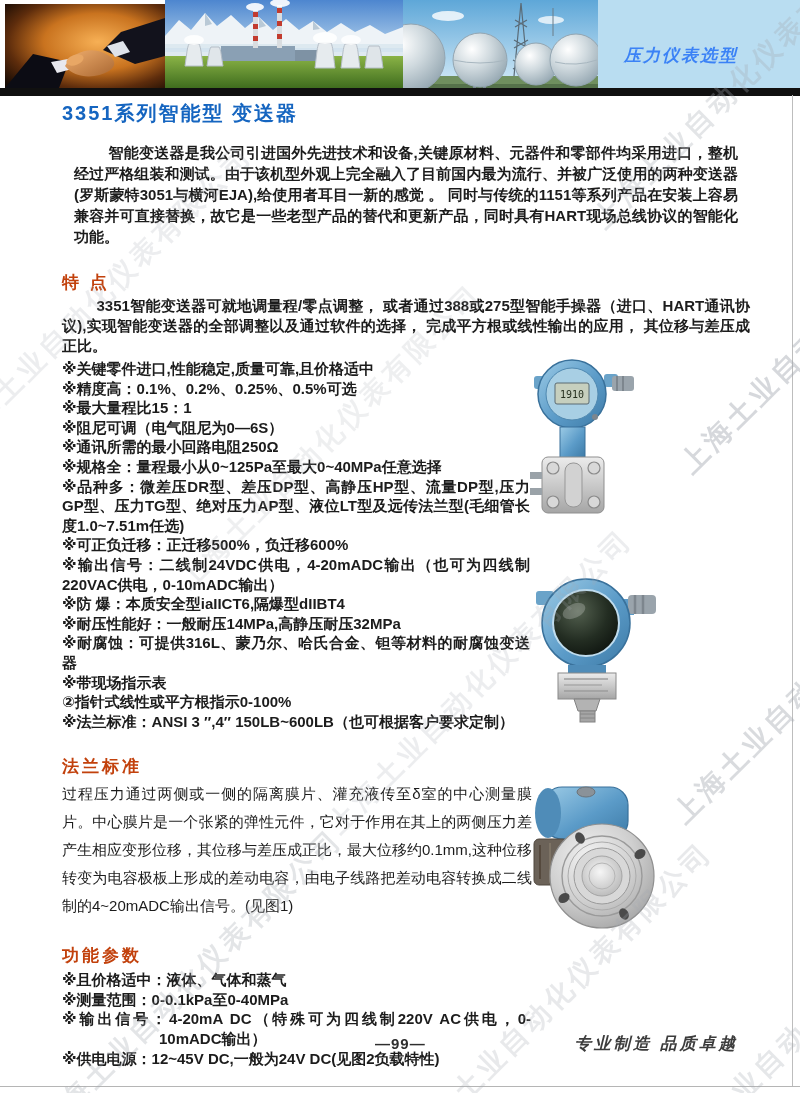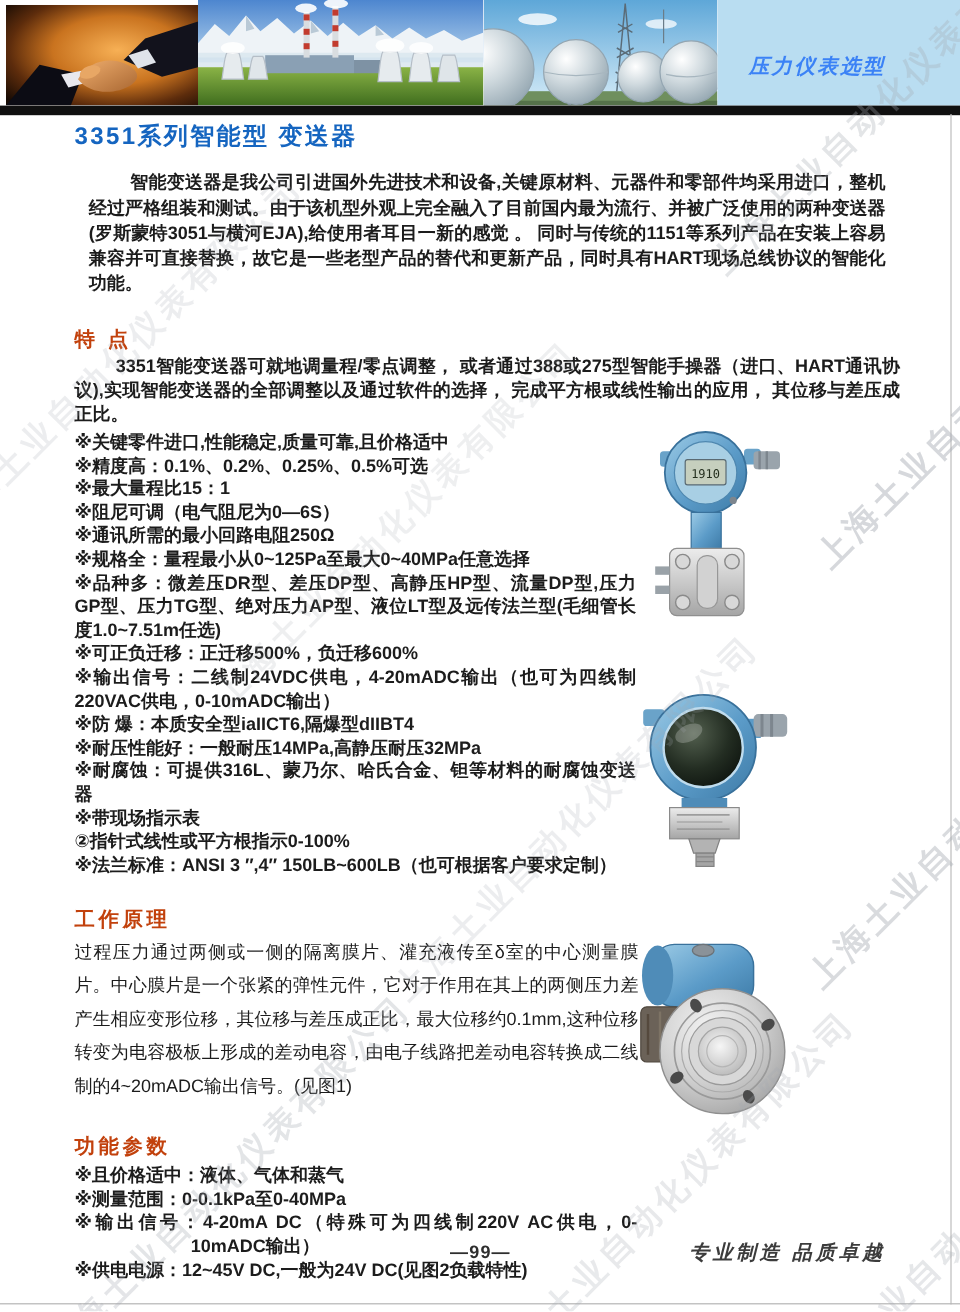--- a/index.html
+++ b/index.html
@@ -27,21 +27,21 @@
               text-align:justify;text-indent:2.3em;}
   .bullets{margin:3px 0 0;padding:0;list-style:none;width:468px;font-size:15px;
            line-height:19.6px;font-weight:600;text-align:justify;}
   .bullets li{margin:0;}
   .principle-body{margin:2px 0 0;width:470px;font-size:15px;line-height:28px;
                   font-weight:400;text-align:justify;}
   .hang{padding-left:97px;text-indent:-97px;width:372px;}
 
   
   .product{position:absolute;z-index:1;}
-  .prod-1{left:544px;top:352px;}
+  .prod-1{left:528px;top:352px;}
   .prod-2{left:528px;top:571px;}
   .prod-3{left:524px;top:779px;}
 
   
   .rule-right{position:absolute;left:792px;top:95px;width:1px;height:992px;background:#bdbdbd;}
   .rule-bottom{position:absolute;left:0;top:1086px;width:800px;height:1px;background:#b5b5b5;}
   .page-num{position:absolute;left:375px;top:1035px;font-size:15px;font-weight:700;
             color:#2e2e2e;letter-spacing:1px;}
   .slogan{position:absolute;right:62px;top:1033px;font-size:16.5px;font-weight:700;
           font-style:italic;color:#3c3c3c;letter-spacing:3px;white-space:nowrap;}
@@ -181,21 +181,21 @@
       <li>※可正负迁移：正迁移500%，负迁移600%</li>
       <li>※输出信号：二线制24VDC供电，4-20mADC输出（也可为四线制220VAC供电，0-10mADC输出）</li>
       <li>※防 爆：本质安全型iaIICT6,隔爆型dIIBT4</li>
       <li>※耐压性能好：一般耐压14MPa,高静压耐压32MPa</li>
       <li>※耐腐蚀：可提供316L、蒙乃尔、哈氏合金、钽等材料的耐腐蚀变送器</li>
       <li>※带现场指示表</li>
       <li>②指针式线性或平方根指示0-100%</li>
       <li>※法兰标准：ANSI 3 ″,4″ 150LB~600LB（也可根据客户要求定制）</li>
     </ul>
 
-    <h2 class="sec-head">工作原理</h2>
+    <h2 class="sec-head">法兰标准</h2>
     <p class="principle-body">过程压力通过两侧或一侧的隔离膜片、灌充液传至δ室的中心测量膜片。中心膜片是一个张紧的弹性元件，它对于作用在其上的两侧压力差产生相应变形位移，其位移与差压成正比，最大位移约0.1mm,这种位移转变为电容极板上形成的差动电容，由电子线路把差动电容转换成二线制的4~20mADC输出信号。(见图1)</p>
 
     <h2 class="sec-head">功能参数</h2>
     <ul class="bullets">
       <li>※且价格适中：液体、气体和蒸气</li>
       <li>※测量范围：0-0.1kPa至0-40MPa</li>
       <li class="hang">※输出信号：4-20mA DC（特殊可为四线制220V AC供电，0-10mADC输出）</li>
       <li>※供电电源：12~45V DC,一般为24V DC(见图2负载特性)</li>
     </ul>
   </div>

